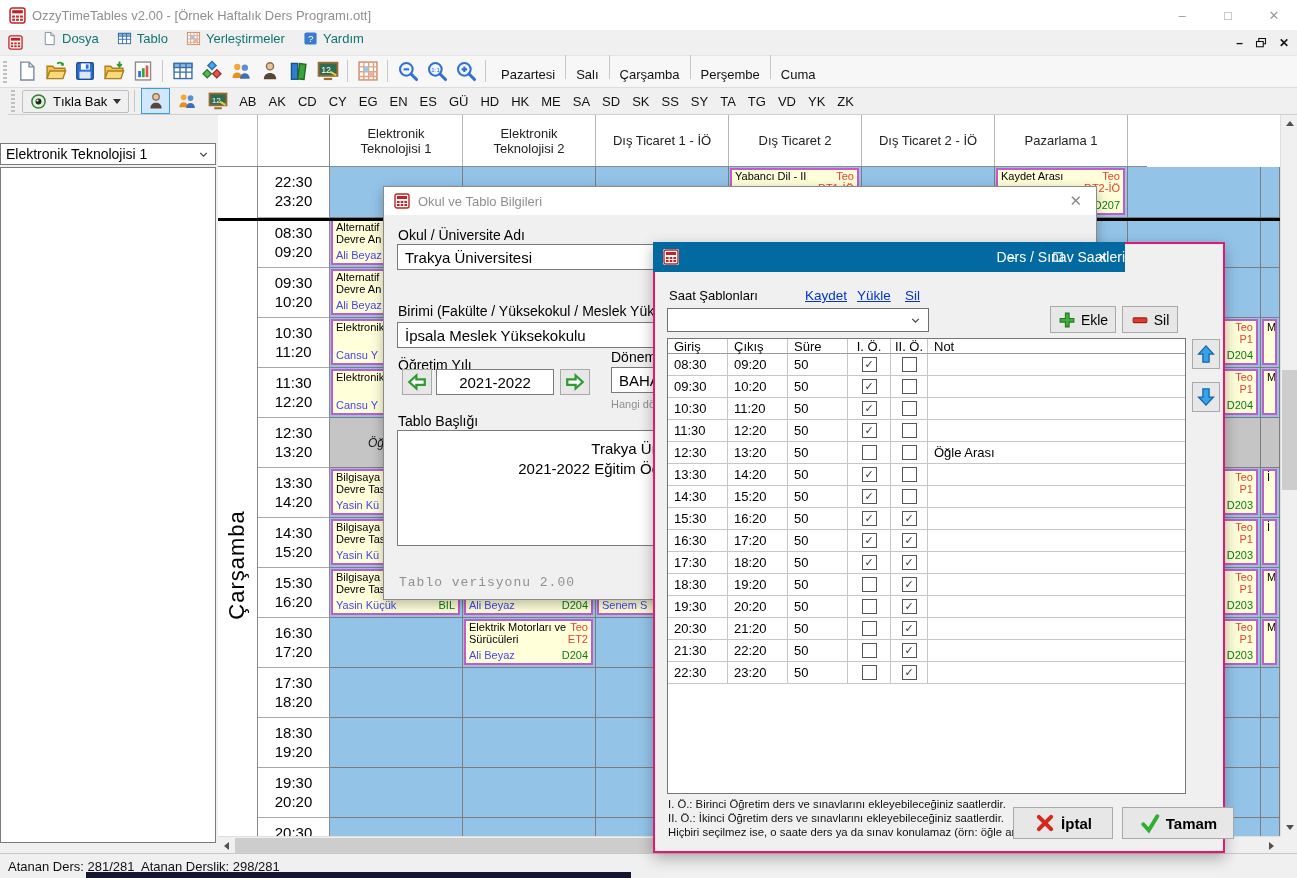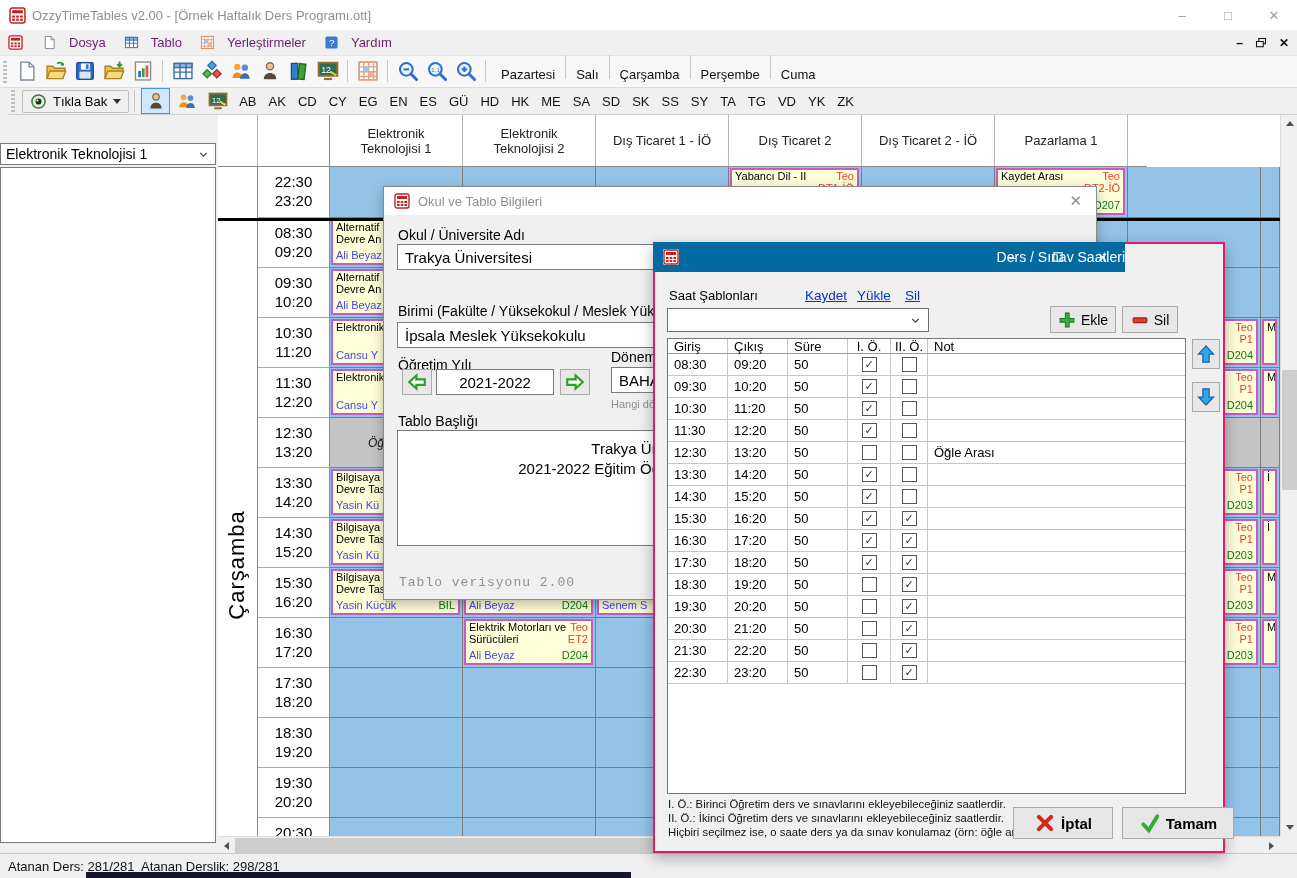--- a/index.html
+++ b/index.html
@@ -10,21 +10,21 @@
   
   #titlebar{position:absolute;left:0;top:0;width:100%;height:30px;background:#fff;display:flex;align-items:center;}
   #titlebar .appico{width:17px;height:17px;margin:0 6px 0 9px;}
   #wtitle{font-size:13px;color:#8f8f8f;}
   #wctls{position:absolute;right:0;top:0;height:30px;display:flex;}
   .wctl{width:46px;height:30px;display:flex;align-items:center;justify-content:center;color:#9a9a9a;font-size:13px;}
 
   
   #menubar{position:absolute;left:0;top:30px;width:100%;height:26px;background:#f0f0f0;display:flex;align-items:center;border-bottom:1px solid #e6e6e6;box-sizing:border-box;}
   #menubar .appico{width:15px;height:15px;margin:0 10px 0 8px;}
-  .mitem{display:inline-flex;align-items:center;gap:12px;padding:0 9px;height:24px;font-size:13px;color:#701a75;}
+  .mitem{display:inline-flex;gap:5px;padding:0 9px;height:24px;font-size:13px;color:#0f766e;}
   .mitem .icon{width:15px;height:15px;}
   #mdictls{position:absolute;right:8px;top:0;height:26px;display:flex;align-items:center;gap:12px;}
   #mdictls span{font-size:12px;font-weight:bold;color:#111;}
   #mdictls .icon{width:12px;height:12px;}
 
   
   #toolbar1{position:absolute;left:0;top:56px;width:100%;height:32px;background:#f7f7f7;border-bottom:1px solid #dcdcdc;box-sizing:border-box;display:flex;align-items:center;}
   #toolbar2{position:absolute;left:8px;top:88px;width:100%;height:27px;background:#f0f0f0;border-bottom:1px solid #cfcfcf;box-sizing:border-box;display:flex;align-items:center;}
   .grip{width:4px;height:22px;margin:0 5px 0 3px;background:repeating-linear-gradient(to bottom,#c0c0c0 0 2px,transparent 2px 4px);}
   .tbtn{width:27px;height:27px;display:inline-flex;align-items:center;justify-content:center;margin:0 1px;}

